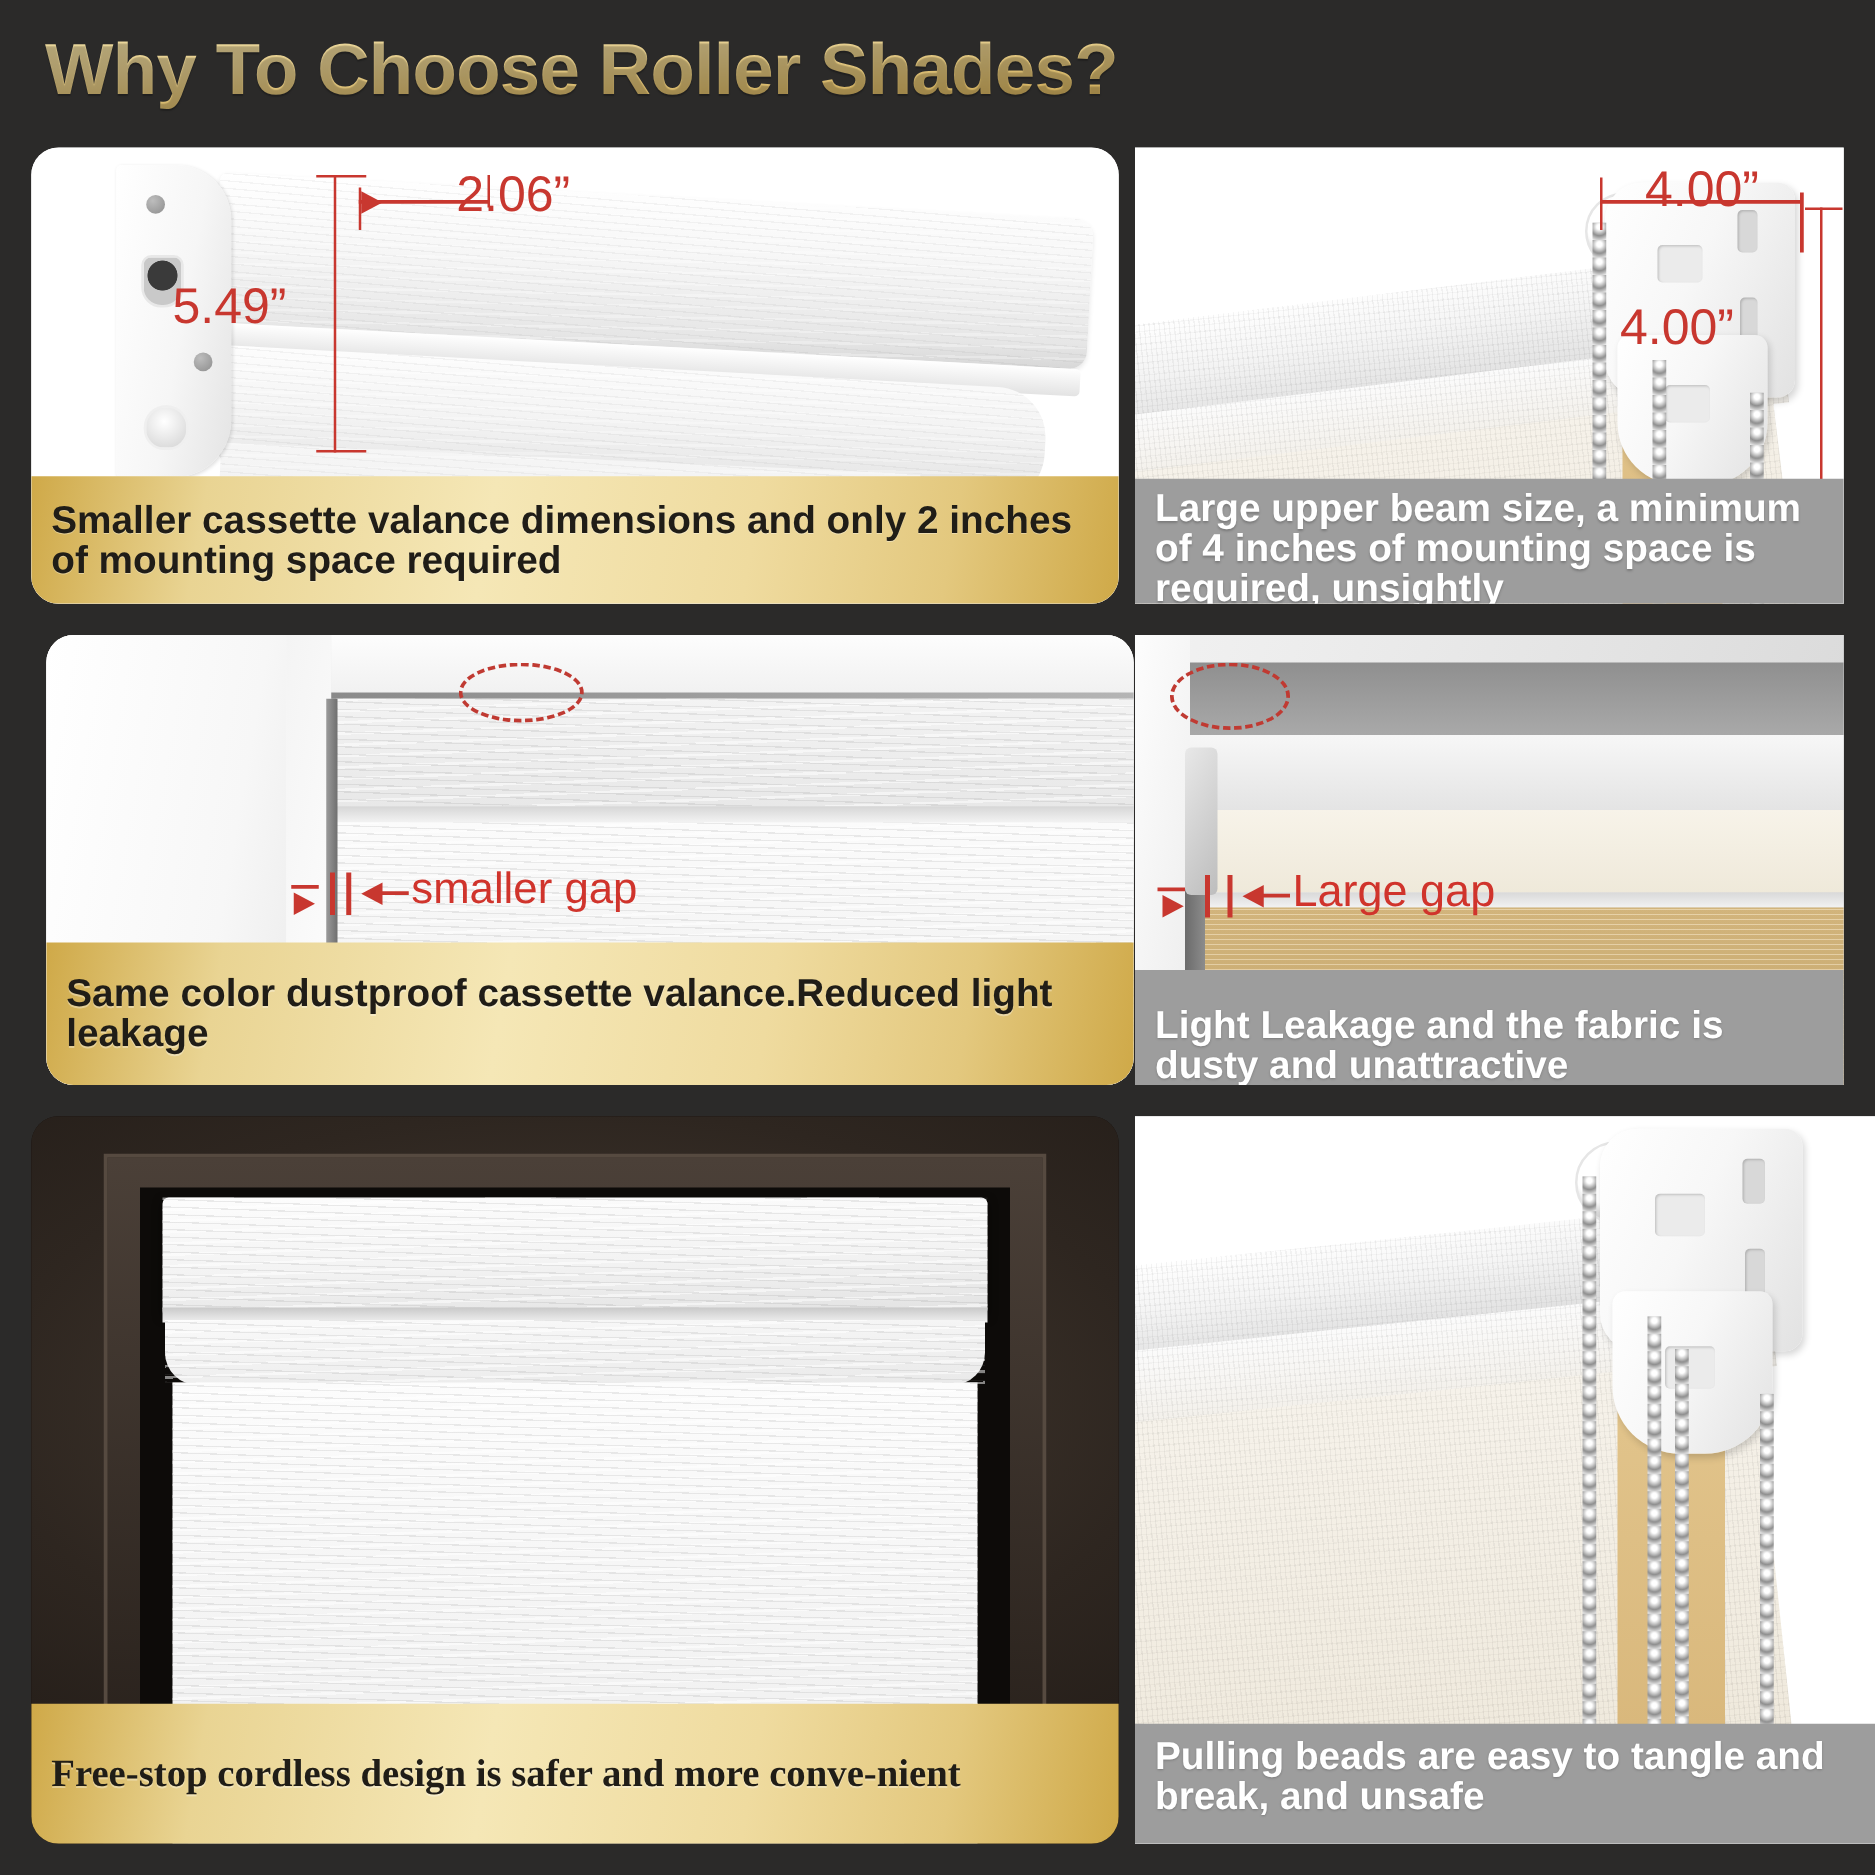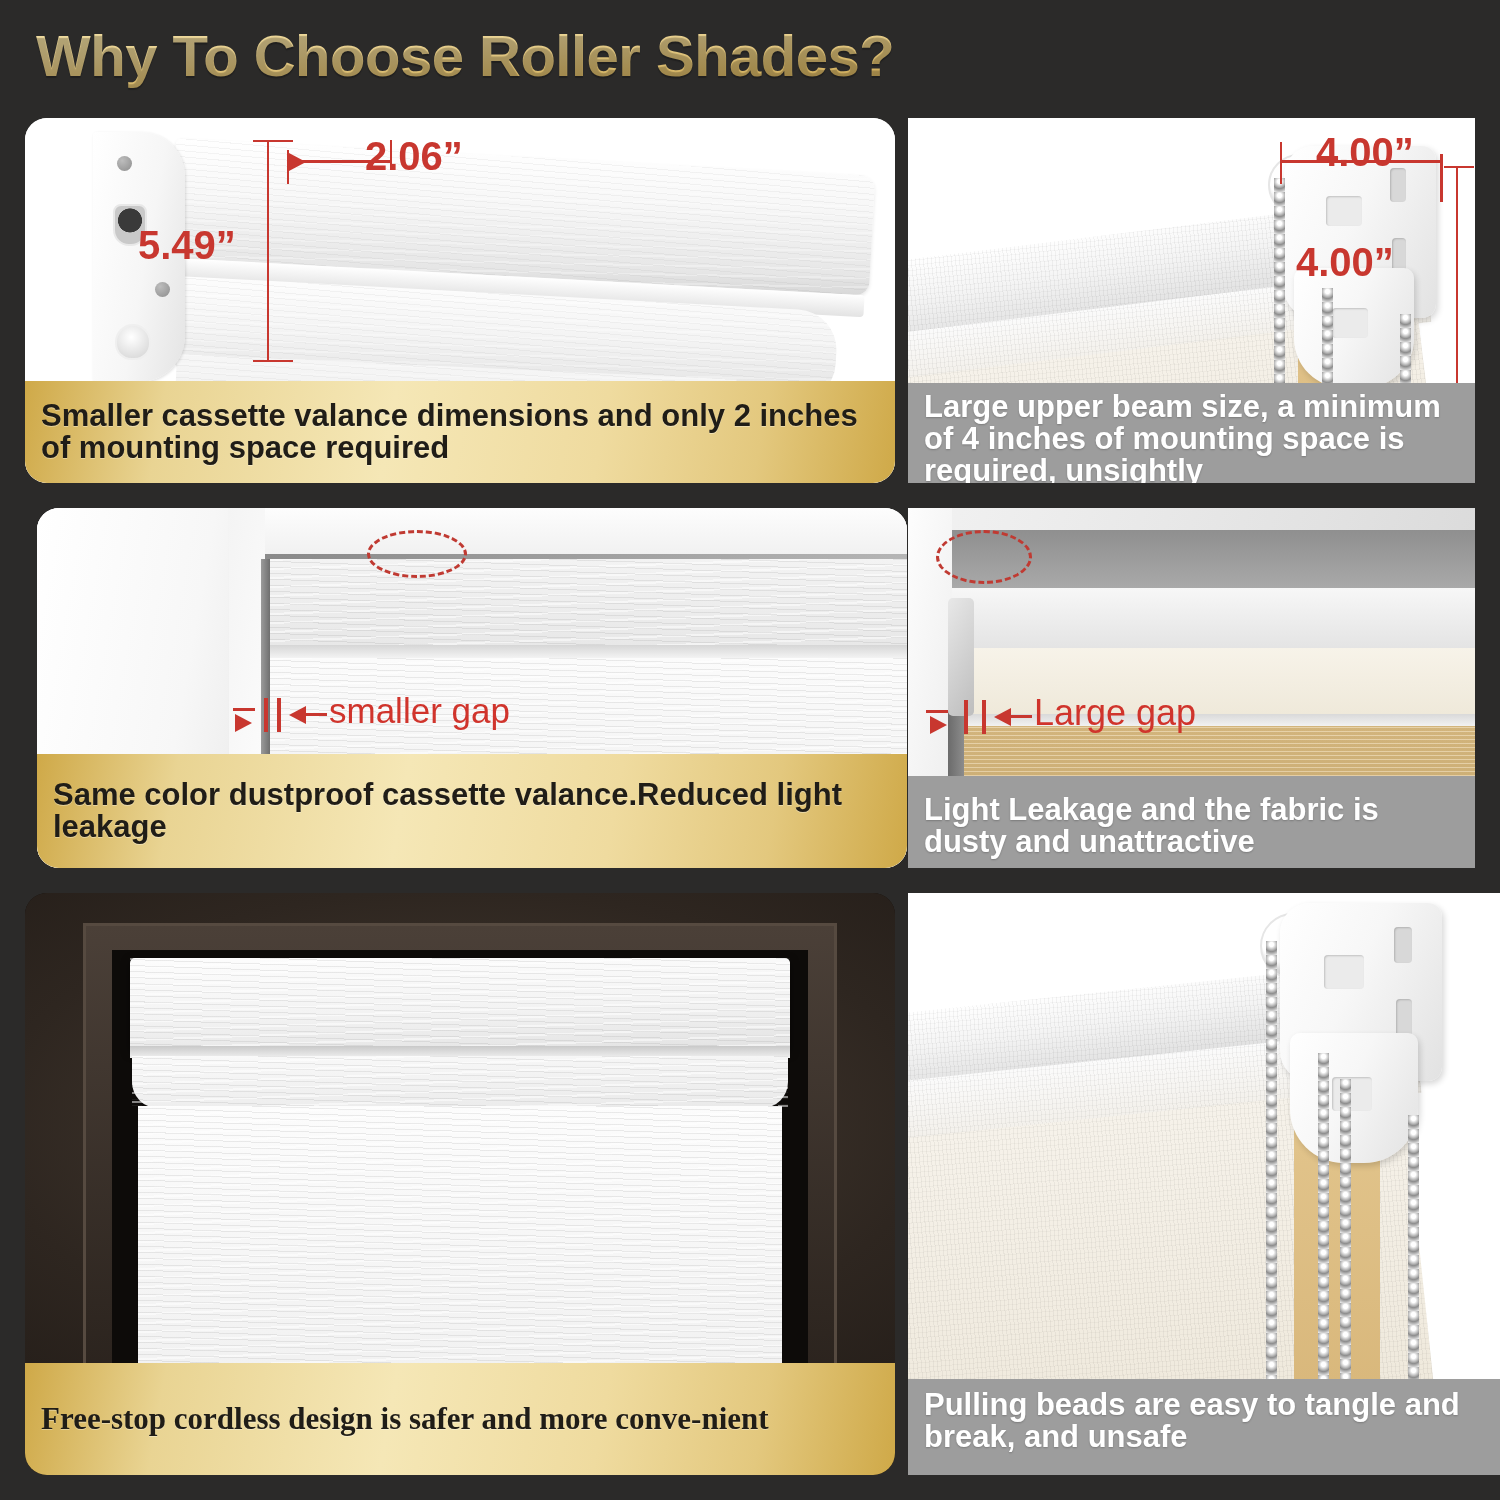--- a/index.html
+++ b/index.html
@@ -59,21 +59,21 @@
   .tex-h{
     position:absolute; inset:0;
     background-image:
       repeating-linear-gradient(182deg, rgba(120,120,120,0.14) 0 1px, rgba(255,255,255,0) 1px 6px),
       repeating-linear-gradient(178deg, rgba(255,255,255,0.5) 0 2px, rgba(255,255,255,0) 2px 9px);
   }
 
   
   .dimline{ position:absolute; background:#c8372f; }
   .dimtxt{
-    position:absolute; color:#c8372f; font-weight:bold;
+    position:absolute; color:#c8372f; font-weight:normal;
     font-family:"Liberation Sans", sans-serif; white-space:nowrap;
   }
   .redlabel{ position:absolute; color:#d0342c; white-space:nowrap; font-weight:normal; }
   .arrowL,.arrowR{ position:absolute; width:0; height:0; }
   .arrowR{ border-top:9px solid transparent; border-bottom:9px solid transparent; border-left:17px solid #c8372f; }
   .arrowL{ border-top:9px solid transparent; border-bottom:9px solid transparent; border-right:17px solid #c8372f; }
   .ellipse{
     position:absolute; border:3px dashed #c03a32; border-radius:50%;
     background:transparent;
   }
@@ -374,21 +374,21 @@
 
       <div class="arrowR" style="left:22px; top:208px;"></div>
       <div class="dimline" style="left:18px; top:202px; width:22px; height:3px;"></div>
       <div class="dimline" style="left:56px; top:192px; width:4px; height:34px;"></div>
       <div class="dimline" style="left:74px; top:192px; width:4px; height:34px;"></div>
       <div class="arrowL" style="left:86px; top:200px;"></div>
       <div class="dimline" style="left:102px; top:207px; width:22px; height:3px;"></div>
       <div class="redlabel" style="left:126px; top:184px; font-size:36px;">Large gap</div>
     </div>
 
-    <div class="cap gray" style="height:92px; align-items:center; padding-top:8px;">
+    <div class="cap gray" style="height:92px; align-items:flex-end; padding-top:8px;">
       <span>Light Leakage and the fabric is dusty and unattractive</span>
     </div>
   </div>
 
   <div class="panel good" style="left:25px; top:893px; width:870px; height:582px; background:#1b1511;font-family:Liberation Serif, serif;">
     <div class="media">
       <div class="p5-room"></div>
       <div class="p5-walls"></div>
 
       <div class="p5-frame">

